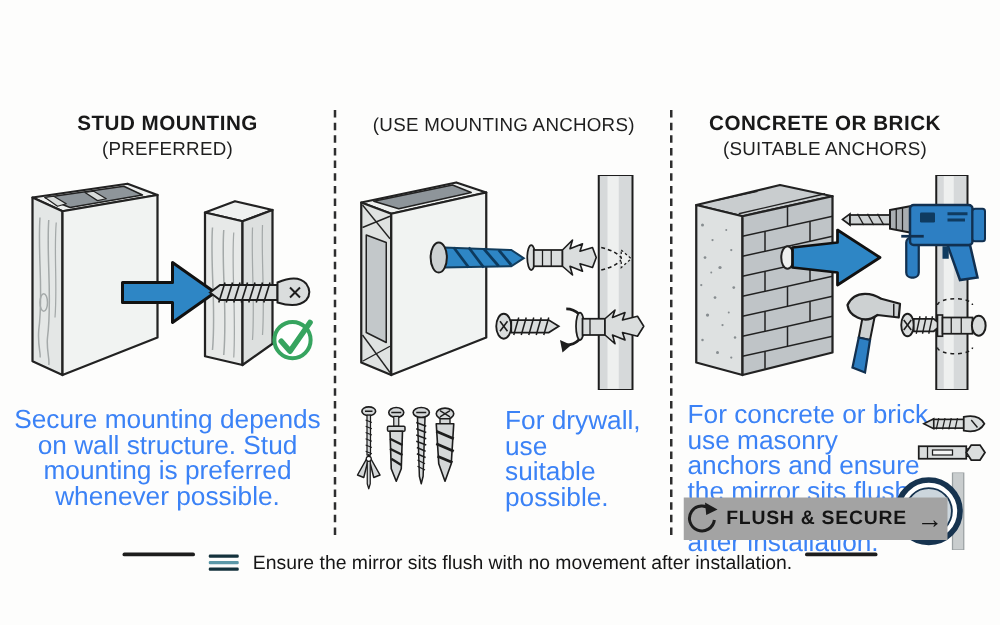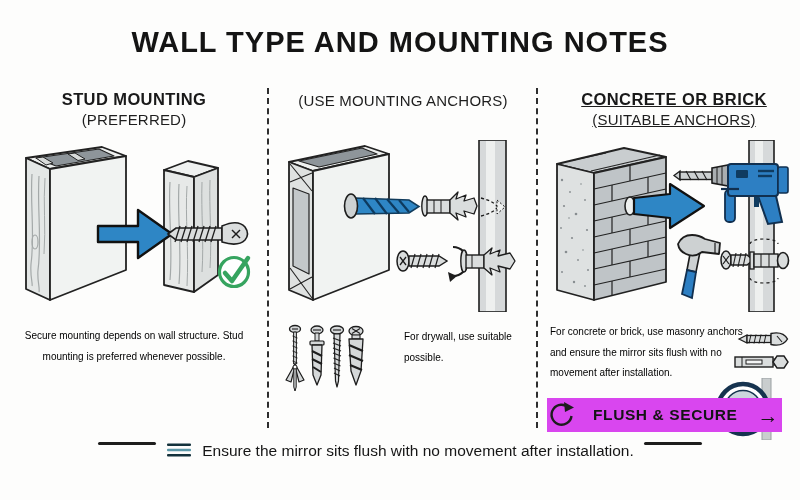--- a/index.html
+++ b/index.html
@@ -13,57 +13,56 @@
   .divider { position:absolute; top:88px; height:340px; width:0;
              border-left:2.5px dashed #2e2e2e; }
   .divider.d1 { left:267px; }
   .divider.d2 { left:536px; }
 
   .col-head { position:absolute; text-align:center; }
   .col-head .h { font-size:16.5px; font-weight:700; letter-spacing:.4px; color:#191919; }
   .col-head .s { font-size:15px; font-weight:400; letter-spacing:.2px; color:#1e1e1e; margin-top:2px; }
   .ch1 { top:90px; left:10px;  width:248px; }
   .ch2 { top:90px; left:278px; width:250px; }
-  .ch3 { top:90px; left:550px; width:248px;text-decoration:underline; }
+  .ch3 { top:90px; left:536px; width:248px; }
 
   .illus { position:absolute; }
   .il1 { left:12px;  top:142px; }
   .il2 { left:277px; top:140px; }
   .il3 { left:544px; top:140px; }
 
-  .note { position:absolute; font-size:10px; line-height:20.5px; color:#000000; }
+  .note { position:absolute; font-size:21px; line-height:20.5px; color:#3b82f6; }
   .n1 { left:10px;  top:326px; width:248px; text-align:center; }
   .n2 { left:404px; top:327px; width:110px; text-align:left; }
   .n3 { left:550px; top:322px; width:200px; text-align:left; }
 
   .anchors-row { position:absolute; left:285px; top:314px; }
 
   .mini-icon { position:absolute; }
   .mi-screw  { left:737px; top:330px; }
   .mi-anchor { left:733px; top:352px; }
 
   .badge { position:absolute; left:547px; top:398px; display:flex; align-items:center;
-           gap:18px; background:#d946ef; padding:2px 4px 2px 0; z-index:3; }
+           gap:6px; background:#a3a3a3; padding:2px 4px 2px 0; z-index:3; }
   .badge .label { font-size:15.5px; font-weight:600; letter-spacing:.6px; color:#141414; white-space:nowrap; }
   .badge .arrow-glyph { font-size:21px; font-weight:700; color:#141414; line-height:1; margin-left:2px; }
   .mirror-wrap { position:absolute; left:716px; top:378px; z-index:2; }
 
   .footer { position:absolute; left:0; top:442px; width:800px; display:flex;
             align-items:flex-start; justify-content:center; gap:10px; }
   .footer .rule { width:58px; height:2.5px; background:#1d1d1d; border-radius:2px; }
   .footer .txt { font-size:15.5px; color:#161616; }
 
   svg { display:block; }
 </style>
 </head>
 <body>
 
 <div class="stage">
 
-  <h1 class="title">WALL TYPE AND MOUNTING NOTES</h1>
 
   <div class="divider d1"></div>
   <div class="divider d2"></div>
 
   <div class="col-head ch1">
     <div class="h">STUD MOUNTING</div>
     <div class="s">(PREFERRED)</div>
   </div>
   <div class="col-head ch2">
     <div class="s">(USE MOUNTING ANCHORS)</div>

